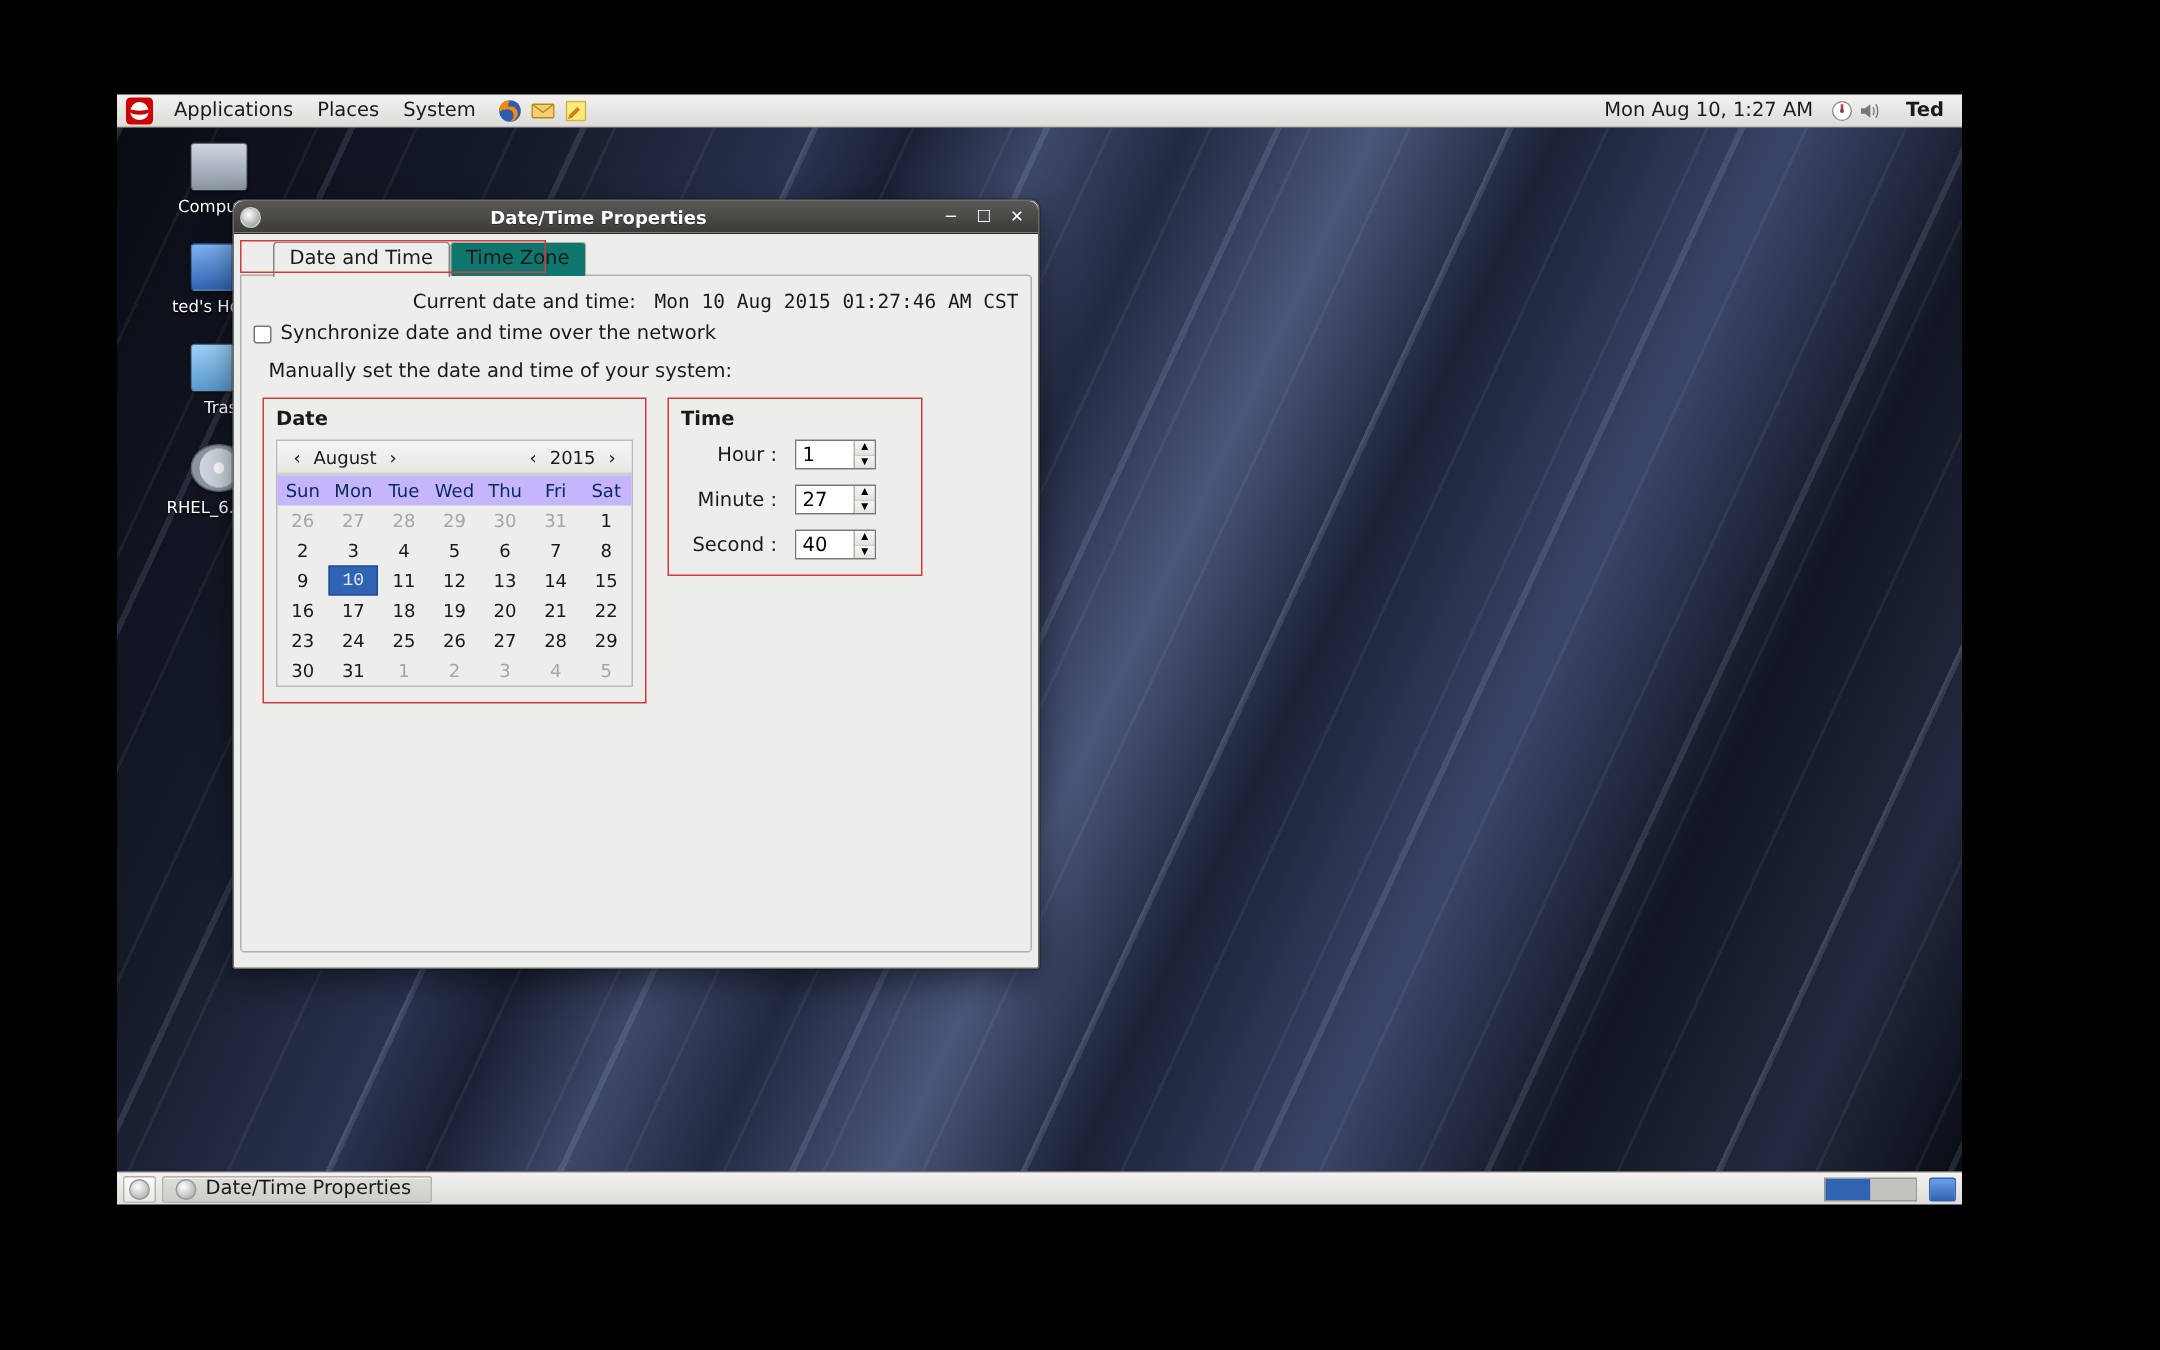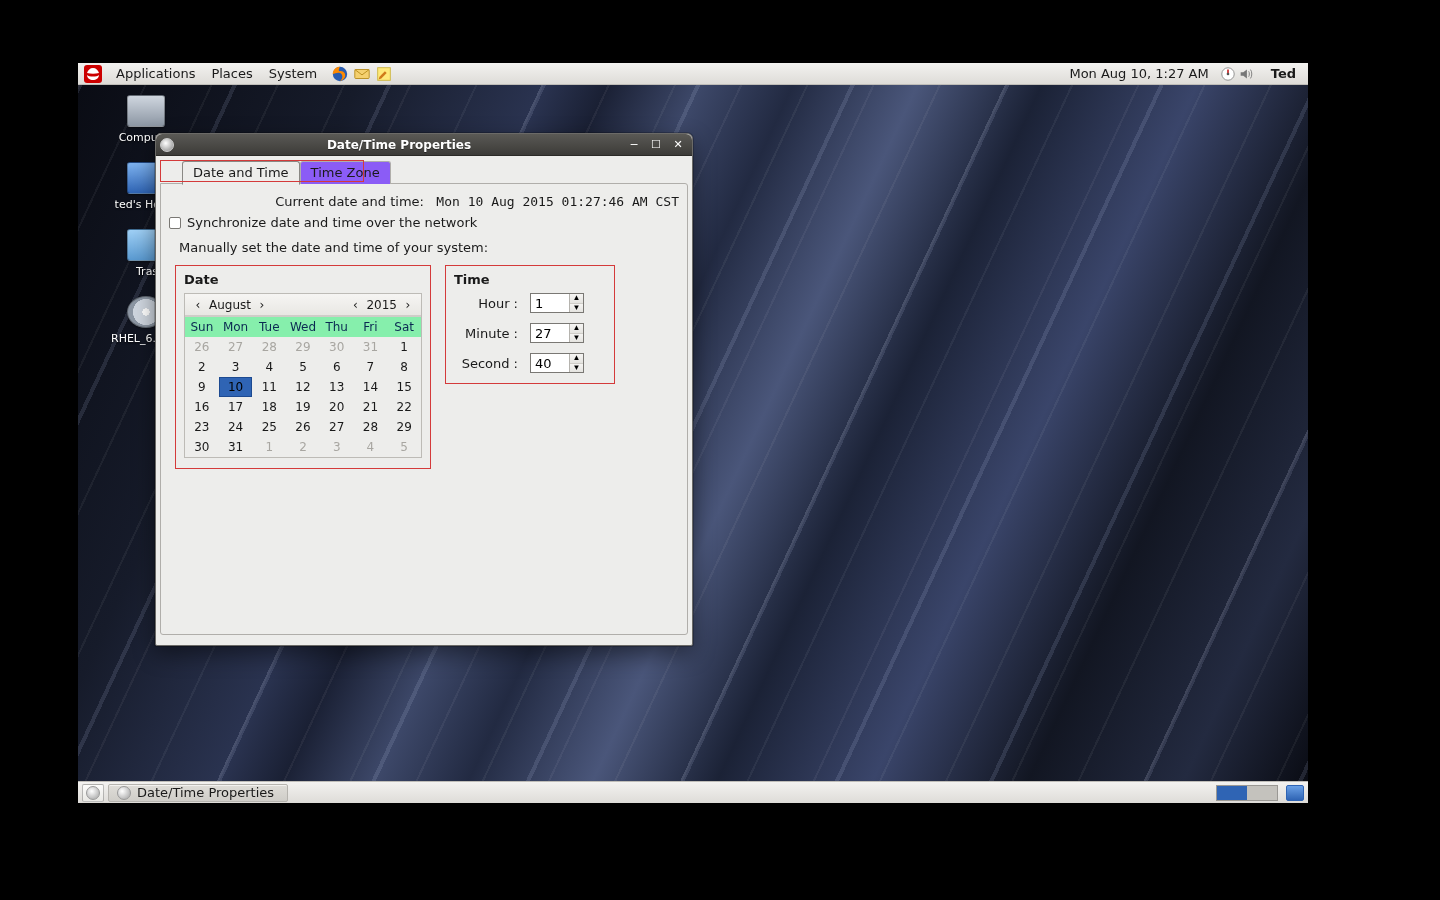--- a/index.html
+++ b/index.html
@@ -55,21 +55,21 @@
   .titlebar .title-icon { width: 22px; display:flex; align-items:center; justify-content:center; }
   .titlebar .title-icon .clockicon { width: 14px; height: 14px; border-radius: 50%; border: 1px solid #ccc; background: radial-gradient(circle at 40% 35%, #fff, #aaa 70%); position: relative; }
   .titlebar .title-text { flex: 1; text-align: center; font-weight: bold; text-shadow: 0 1px 0 rgba(0,0,0,.4); }
   .titlebar .win-controls { display: flex; gap: 6px; padding: 0 6px; }
   .win-btn { width: 16px; height: 14px; color: #fff; display:flex; align-items:center; justify-content:center; font-size: 11px; cursor: default; }
 
   .win-body { padding: 4px 4px 10px 4px; }
 
   
   .tabrow { display: flex; align-items: flex-end; position: relative; top: 1px; z-index: 2; margin-left: 2px; padding-left: 20px;}
-  .tab { padding: 3px 10px 4px 10px; border: 1px solid #b0aeaa; border-bottom: none; border-radius: 3px 3px 0 0; background: #8b5cf6; margin-right: 0; position: relative; }
+  .tab { padding: 3px 10px 4px 10px; border: 1px solid #b0aeaa; border-bottom: none; border-radius: 3px 3px 0 0; background: #0f766e; margin-right: 0; position: relative; }
   .tab.active { background: #ededeb; border-color: #8a8884; border-bottom: 1px solid #ededeb; margin-bottom: -1px; z-index: 3; }
   .tabrow-hi { position: absolute; left: 4px; top: 4px; width: 204px; height: 22px; border: 1px solid #d43a3a; pointer-events: none; z-index: 4;}
   .tabpage { border: 1px solid #b0aeaa; border-radius: 0 3px 3px 3px; padding: 8px 8px 12px 8px; min-height: 452px; position: relative; z-index: 1; }
 
   .line { margin: 2px 0 6px 0; text-align: right; }
   .chk-row { display: flex; align-items: center; gap: 6px; margin: 4px 0 10px 0; }
   .chkbox { width: 12px; height: 12px; border: 1px solid #7a7874; background: #fff; border-radius: 2px; }
   .manual-label { margin: 2px 0 10px 10px; }
 
   .panels { display: flex; gap: 14px; padding: 0 6px; }
@@ -79,24 +79,24 @@
   .time-frame { width: 170px; align-self: flex-start; }
 
   
   .cal { border: 1px solid #bdbbb6; }
   .cal-head { display: flex; align-items: center; height: 22px; padding: 0 6px; background: linear-gradient(#f6f5f3,#e8e7e3); border-bottom: 1px solid #cfcdc8; font-size: 12px;}
   .cal-head .chev { width: 14px; text-align: center; cursor: default; user-select:none; }
   .cal-head .lab { padding: 0 4px; }
   .cal-head .gap { flex: 1; }
   .cal-grid { border-top: 1px solid #cfcdc8; }
   .cal-row { display: grid; grid-template-columns: repeat(7, 1fr); }
-  .cal-row.head { background: #86efac; color: #0b2a52; font-size: 12px; }
+  .cal-row.head { background: #c4b5fd; color: #0b2a52; font-size: 12px; }
   .cal-cell { height: 20px; display:flex; align-items:center; justify-content:center; font-size: 12px; }
   .cal-cell.dim { color: #a8a6a1; }
-  .cal-cell.sel { background: #2f64b4; color: #000000; border: 1px solid #1d4a91; }
+  .cal-cell.sel { background: #2f64b4; color: #e5e5e5; border: 1px solid #1d4a91; font-family: Liberation Mono, monospace; }
 
   
   .time-rows { display: flex; flex-direction: column; gap: 10px; margin-top: 4px;}
   .time-row { display: grid; grid-template-columns: 64px 54px; align-items: center; gap: 12px; }
   .time-row label { text-align: right; }
   .spin { display: flex; border: 1px solid #7a7874; height: 20px; background: #fff; }
   .spin input { width: 38px; border: none; outline: none; font: inherit; padding: 0 4px; }
   .spin .arrows { width: 14px; border-left: 1px solid #b5b3ae; display: flex; flex-direction: column; }
   .spin .arrows button { flex:1; border: none; background: linear-gradient(#f6f5f3,#e5e4e0); font-size: 8px; line-height: 1; cursor: default; padding:0; }
   .spin .arrows button:first-child { border-bottom: 1px solid #cfcdc8; }

